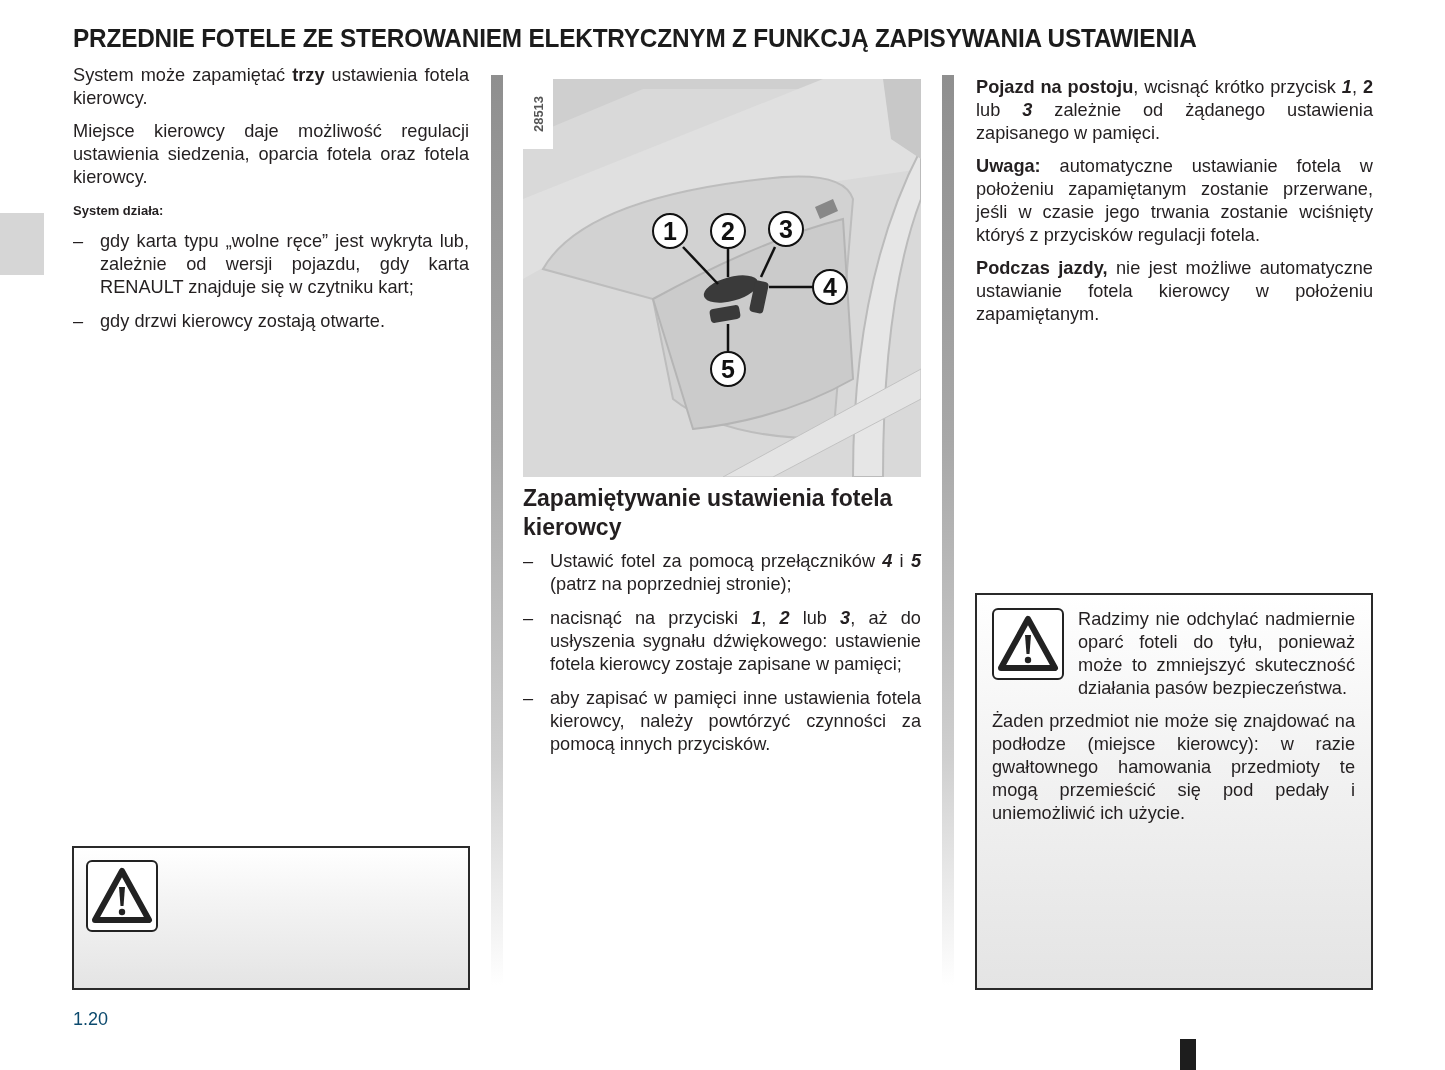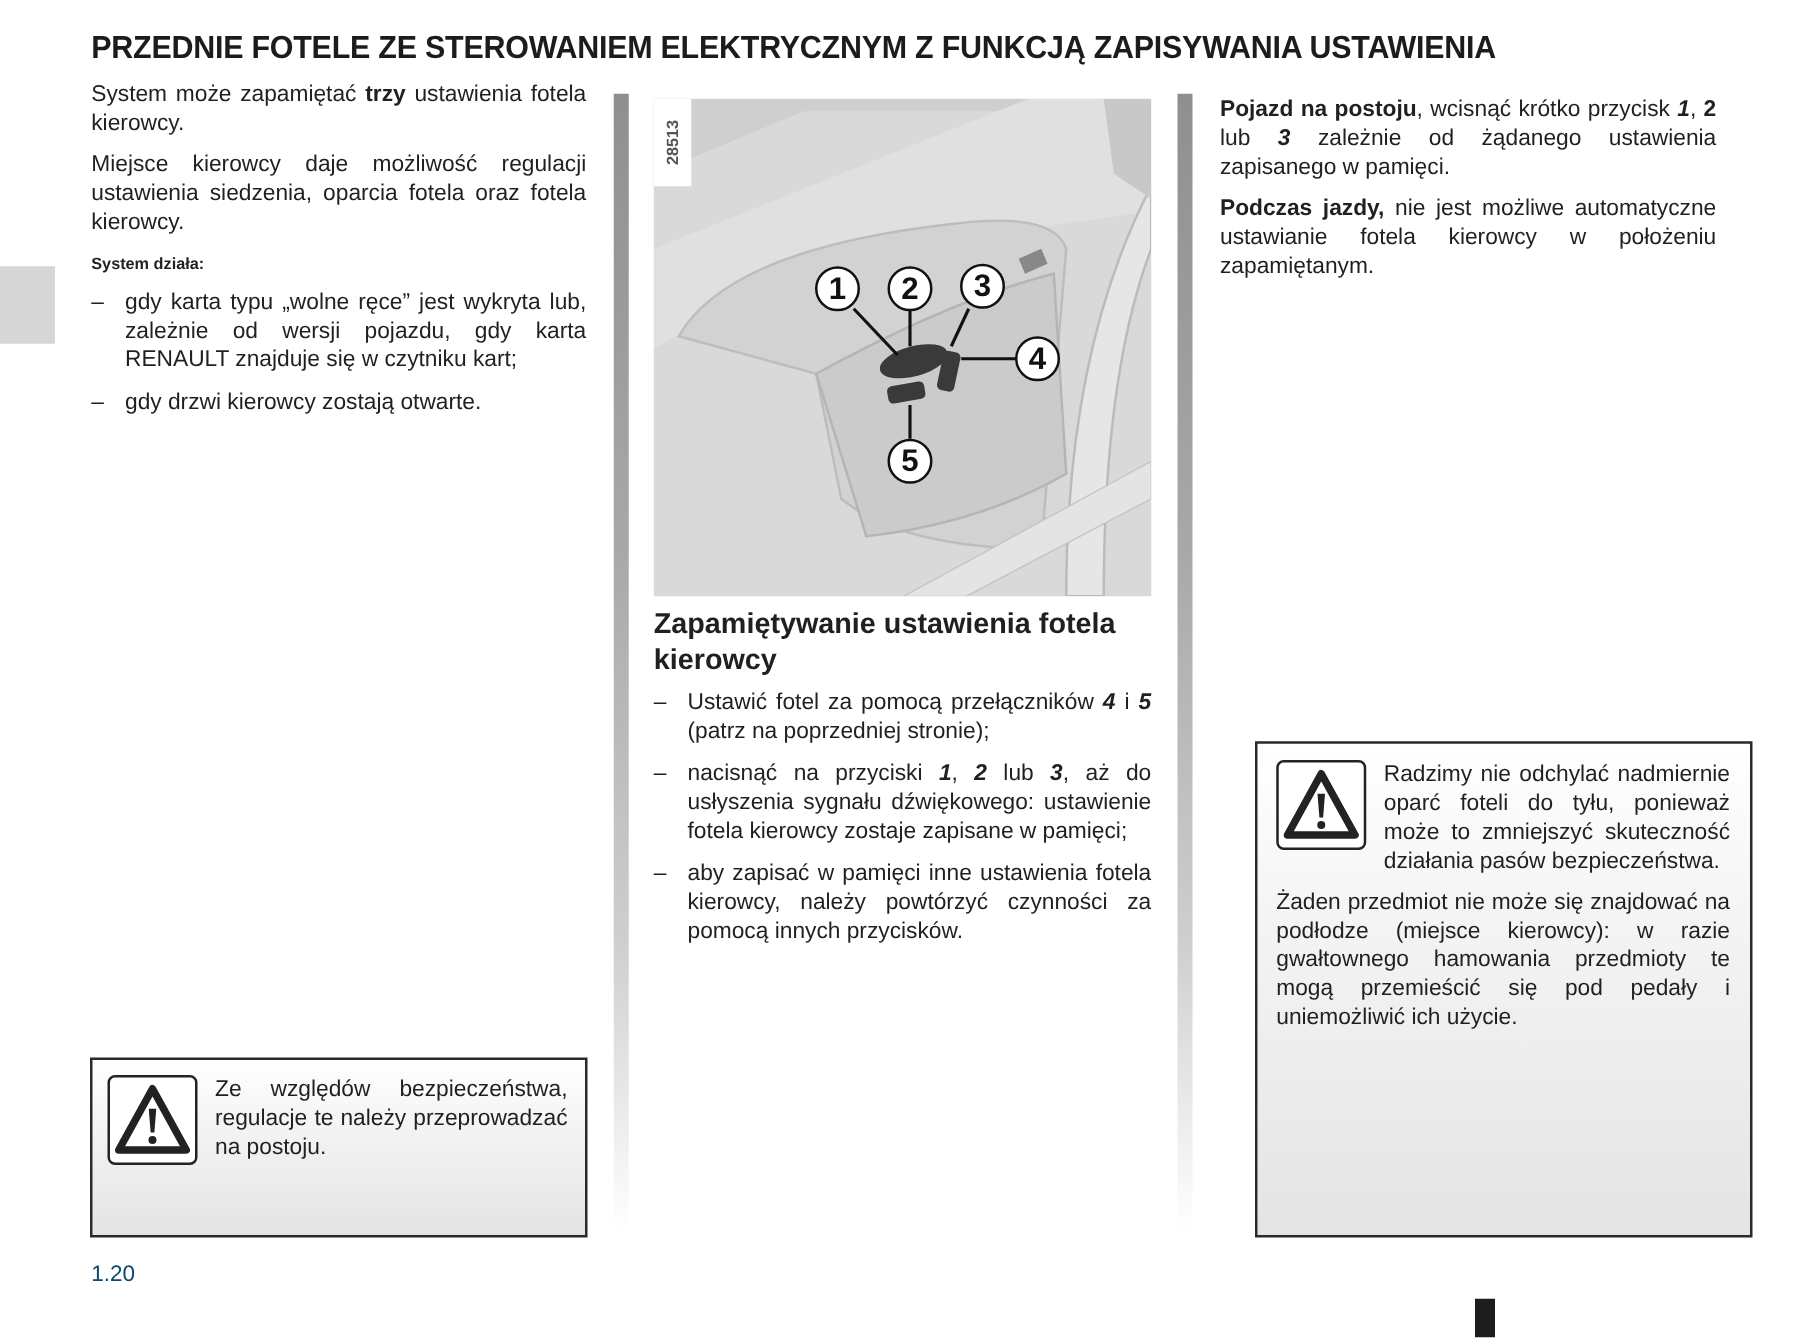--- a/index.html
+++ b/index.html
@@ -49,21 +49,21 @@
       position: absolute; width: 36px; height: 36px; border: 2px solid #111; border-radius: 50%;
       background: #fff; font-weight: bold; font-size: 25px; line-height: 32px; text-align: center; color: #111;
     }
 
     .warn-box {
       position: absolute; border: 2.5px solid #2a2a2a;
       background: linear-gradient(to bottom, #ffffff 0%, #f3f3f3 40%, #e4e4e4 100%);
       font-size: 18.2px; line-height: 23px; text-align: justify;
     }
     .warn-box.w1 { left: 72px; top: 846px; width: 398px; height: 144px; padding: 12px 14px 0 12px; }
-    .warn-box.w2 { left: 975px; top: 593px; width: 398px; height: 397px; padding: 13px 16px 17px 15px; margin-left: 29px; }
+    .warn-box.w2 { left: 975px; top: 593px; width: 398px; height: 397px; padding: 13px 16px 17px 15px; }
     .warn-icon {
       float: left; width: 72px; height: 72px; border: 2.5px solid #222; border-radius: 6px;
       margin-right: 14px; margin-bottom: 4px; background: #fff; display: flex; align-items: center; justify-content: center;
     }
     .warn-box.w2 .warn-icon { margin-right: 14px; }
     .warn-box p { margin-bottom: 10px; }
 
     .page-number { position: absolute; left: 73px; top: 1009px; font-size: 18px; color: #0c4a6e; }
     .thumb-mark { position: absolute; left: 1180px; top: 1039px; width: 16px; height: 31px; background: #1d1d1d; }
   </style>
@@ -87,21 +87,20 @@
 </div>
 
 <div class="warn-box w1">
   <div class="warn-icon">
     <svg width="62" height="58" viewBox="0 0 62 58">
         <path d="M31 4 L58 53 L4 53 Z" fill="none" stroke="#222" stroke-width="6" stroke-linejoin="round"></path>
         <path d="M28 20 L34 20 L32.5 39 L29.5 39 Z" fill="#222"></path>
         <circle cx="31" cy="45" r="3.2" fill="#222"></circle>
       </svg>
   </div>
-  <span>Ze względów bezpieczeństwa, regulacje te należy przeprowadzać na postoju.</span>
 </div>
 
 <div class="figure">
   <svg width="398" height="398" viewBox="0 0 398 398" style="position:absolute;left:0;top:0">
     <rect width="398" height="398" fill="#d9d9d9"></rect>
     <path d="M0 60 L120 10 L398 10 L398 0 L0 0 Z" fill="#cfcfcf"></path>
     <path d="M0 200 Q100 140 260 110 L398 90 L398 0 L300 0 L0 120 Z" fill="#e0e0e0"></path>
     <path d="M20 190 Q60 120 240 100 Q320 90 330 120 L310 360 Q200 360 150 320 L130 220 Z" fill="#d2d2d2" stroke="#bdbdbd" stroke-width="2"></path>
     <path d="M130 220 Q240 160 320 140 L330 300 Q260 340 170 350 Z" fill="#cbcbcb" stroke="#b5b5b5" stroke-width="2"></path>
     <path d="M398 70 Q330 200 330 398 L360 398 Q360 220 398 120 Z" fill="#e6e6e6" stroke="#bbb" stroke-width="2"></path>
@@ -131,20 +130,21 @@
   <div class="section-heading">Zapamiętywanie ustawienia fotela kierowcy</div>
   <ul class="dash">
     <li><span class="dash-mark">–</span><span>Ustawić fotel za pomocą przełączników </span><b><i>4</i></b><span> i </span><b><i>5</i></b><span> (patrz na poprzedniej stronie);</span></li>
     <li><span class="dash-mark">–</span><span>nacisnąć na przyciski </span><b><i>1</i></b><span>, </span><b><i>2</i></b><span> lub </span><b><i>3</i></b><span>, aż do usłyszenia sygnału dźwiękowego: ustawienie fotela kierowcy zostaje zapisane w pamięci;</span></li>
     <li><span class="dash-mark">–</span><span>aby zapisać w pamięci inne ustawienia fotela kierowcy, należy powtórzyć czynności za pomocą innych przycisków.</span></li>
   </ul>
 </div>
 
 <div class="col col3">
   <p><b>Pojazd na postoju</b><span>, wcisnąć krótko przycisk </span><b><i>1</i></b><span>, </span><b>2</b><span> lub </span><b><i>3</i></b><span> zależnie od żądanego ustawienia zapisanego w pamięci.</span></p>
+  <p><b>Uwaga:</b><span> automatyczne ustawianie fotela w położeniu zapamiętanym zostanie przerwane, jeśli w czasie jego trwania zostanie wciśnięty któryś z przycisków regulacji fotela.</span></p>
   <p><b>Podczas jazdy,</b><span> nie jest możliwe automatyczne ustawianie fotela kierowcy w położeniu zapamiętanym.</span></p>
 </div>
 
 <div class="warn-box w2">
   <div class="warn-icon">
     <svg width="62" height="58" viewBox="0 0 62 58">
         <path d="M31 4 L58 53 L4 53 Z" fill="none" stroke="#222" stroke-width="6" stroke-linejoin="round"></path>
         <path d="M28 20 L34 20 L32.5 39 L29.5 39 Z" fill="#222"></path>
         <circle cx="31" cy="45" r="3.2" fill="#222"></circle>
       </svg>

